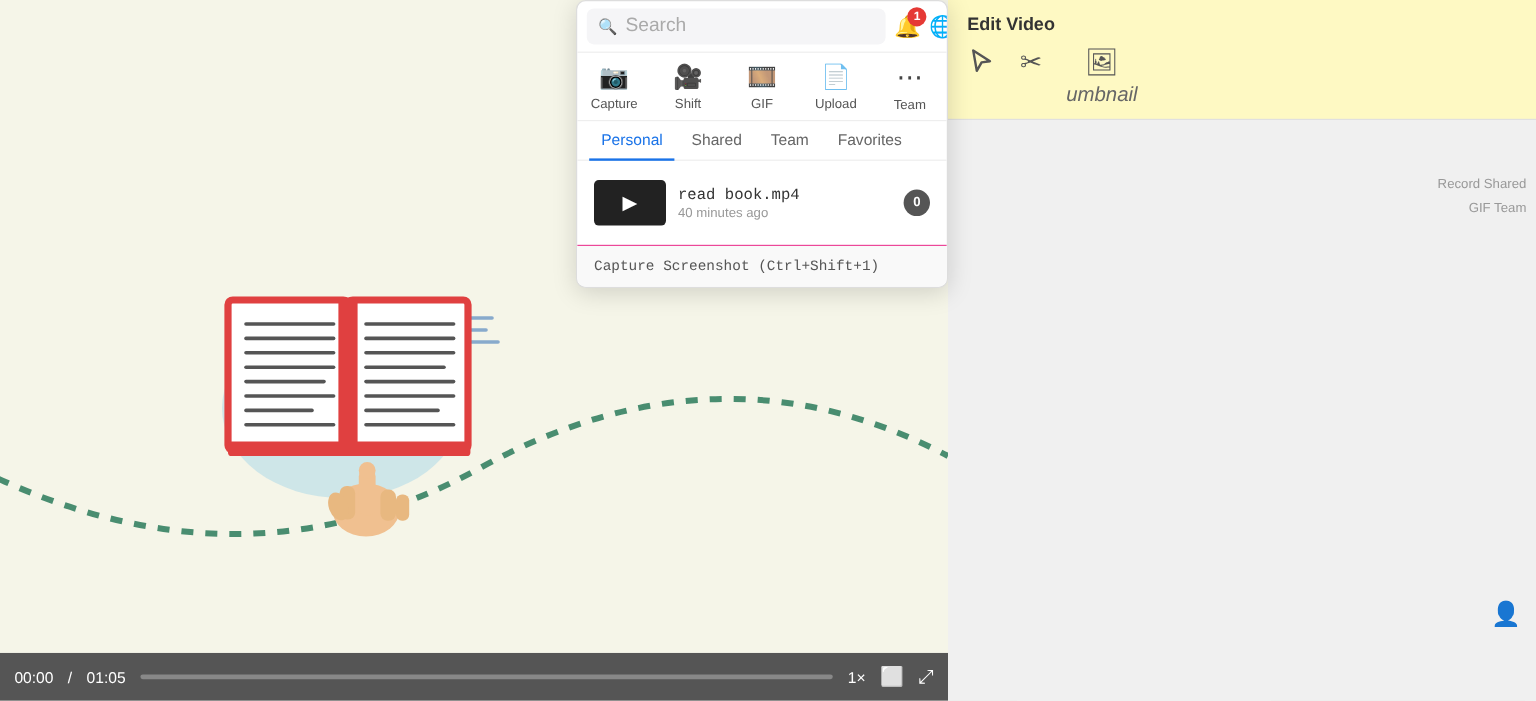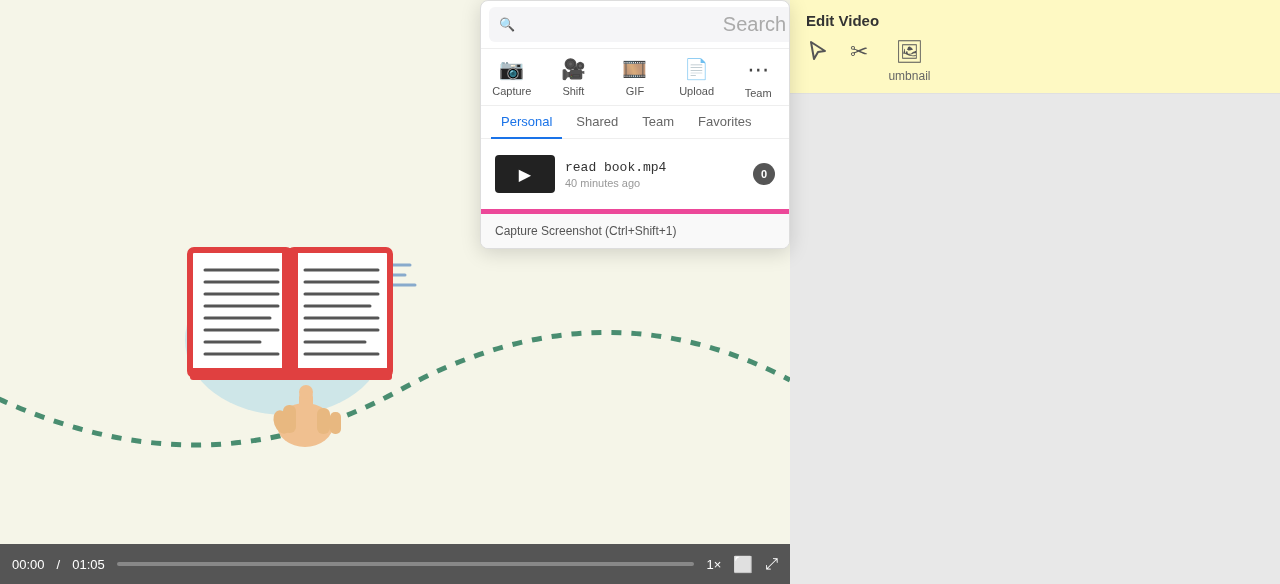--- a/index.html
+++ b/index.html
@@ -119,22 +119,23 @@
       gap: 4px;
       cursor: pointer;
     }
 
     .tool-icon {
       font-size: 22px;
       color: #555;
     }
 
     .tool-label {
-      font-size: 12px;
+      font-size: 17px;
       color: #666;
+      font-style: italic;
     }
 
     
     .dropdown-panel {
       position: absolute;
       top: 0;
       left: -310px;
       width: 310px;
       background: #fff;
       border: 1px solid #ddd;
@@ -142,25 +143,24 @@
       box-shadow: 0 4px 20px rgba(0,0,0,0.15);
       z-index: 100;
       display: flex;
       flex-direction: column;
       overflow: hidden;
     }
 
     .search-input {
       border: none;
       outline: none;
-      font-size: 20px;
+      font-size: 16px;
       flex: 1;
       color: #333;
       background: transparent;
-      text-align: right;
     }
 
     .search-input::placeholder {
       color: #aaa;
     }
 
     .notif-badge {
       position: relative;
       width: 24px;
       height: 24px;
@@ -307,24 +307,25 @@
       font-size: 11px;
       display: flex;
       align-items: center;
       justify-content: center;
       font-weight: bold;
     }
 
     
     .bottom-bar {
       background: #f9f9f9;
-      border-top: 5px solid #ec4899;
+      border-top: 1px solid #ec4899;
       padding: 10px 14px;
       font-size: 12px;
       color: #555;
+      font-family: Liberation Mono, monospace;
     }
 
     .search-left {
       flex: 1;
       display: flex;
       align-items: center;
       padding: 8px 10px;
       gap: 6px;
       background: #f5f5f7;
       border-radius: 6px;
@@ -529,15 +530,26 @@
         <div class="tool-item">
           <span class="tool-icon">✂</span>
         </div>
         <div class="tool-item">
           <span class="tool-icon">🖼</span>
           <span class="tool-label">umbnail</span>
         </div>
       </div>
     </div>
 
+    <div style="flex:1; background:#f0f0f0; position:relative;">
+
+      <div style="position:absolute; right:0; top:40px; display:flex; flex-direction:column; gap:8px; padding:8px;">
+        <div style="font-size:11px; color:#999; writing-mode:horizontal-tb; text-align:right;">Record Shared</div>
+        <div style="font-size:11px; color:#999; text-align:right;">GIF Team</div>
+      </div>
+
+      <div style="position:absolute; bottom:60px; right:12px;">
+        <span style="font-size:20px; color:#ccc;">👤</span>
+      </div>
+    </div>
   </div>
 
 </div>
 
 </body></html>

